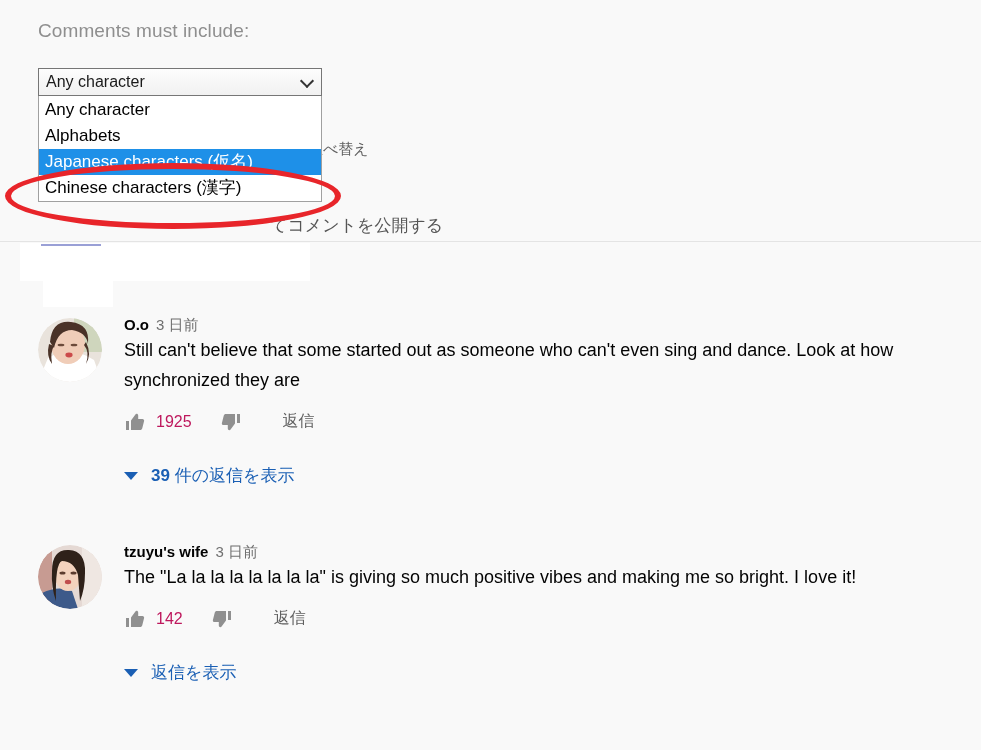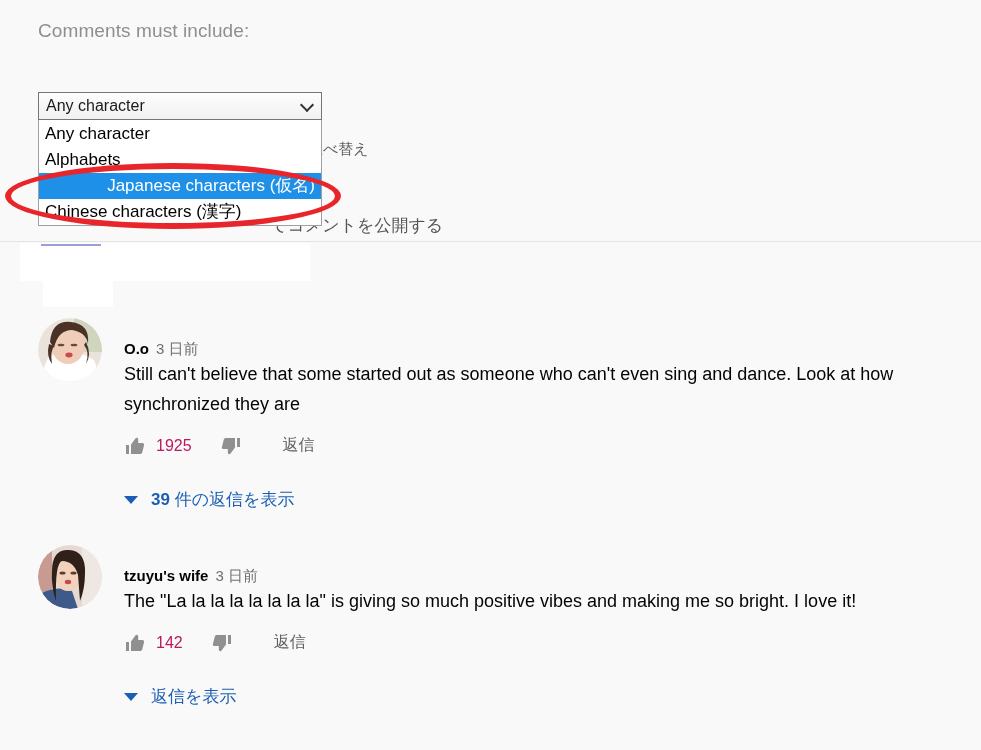--- a/index.html
+++ b/index.html
@@ -52,21 +52,21 @@
   .white-card-c {
     position: absolute; left: 43px; top: 281px; width: 70px; height: 26px;
     background: #ffffff;
   }
   .underline-accent {
     position: absolute; left: 41px; top: 244px; width: 60px; height: 2px;
     background: #9aa0d6;
   }
 
   
-  .select-wrap { position: absolute; left: 38px; top: 92px; width: 244px; border-radius: 8px; }
+  .select-wrap { position: absolute; left: 38px; top: 68px; width: 244px; border-radius: 8px; }
   .select-box {
     position: relative; width: 284px; height: 28px;
     background: linear-gradient(#fdfdfd,#f1f1f1);
     border: 1px solid #767676;
     display: flex; align-items: center;
     padding: 0 26px 0 7px;
     font-size: 16px; color: #1a1a1a;
   }
   .select-box .caret {
     position: absolute; right: 9px; top: 50%;
@@ -80,21 +80,21 @@
     border: 1px solid #a0a0a0; border-top: none;
     padding: 1px 0 0 0;
   }
   .select-opt {
     height: 26px; line-height: 26px;
     padding: 0 6px;
     font-size: 17px; color: #000;
     white-space: nowrap;
     overflow: visible;
   }
-  .select-opt.selected { background: #1e90e8; color: #ffffff; text-align: right; }
+  .select-opt.selected { background: #1e90e8; color: #ffffff; }
 
   
   .annot-ellipse {
     position: absolute; left: 5px; top: 163px;
     width: 336px; height: 66px;
     border: 6px solid #e8252a;
     border-radius: 50%;
     pointer-events: none;
   }
 
@@ -105,21 +105,21 @@
 
   .avatar {
     position: absolute; left: 0; top: 2px;
     width: 64px; height: 64px; border-radius: 50%;
     overflow: hidden;
   }
   .avatar svg { display: block; width: 64px; height: 64px; }
 
   .cmt-body { margin-left: 86px; }
   .cmt-head { display: flex; align-items: baseline; gap: 7px; }
-  .cmt-author { font-size: 15px; font-weight: bold; color: #030303; margin-top: 24px; }
+  .cmt-author { font-size: 15px; font-weight: bold; color: #030303; }
   .cmt-time { font-size: 15px; color: #707070; }
   .cmt-text {
     font-size: 18px; line-height: 30px; color: #030303;
     max-width: 790px;
   }
 
   .cmt-actions {
     margin-top: 16px;
     display: flex; align-items: center;
   }

